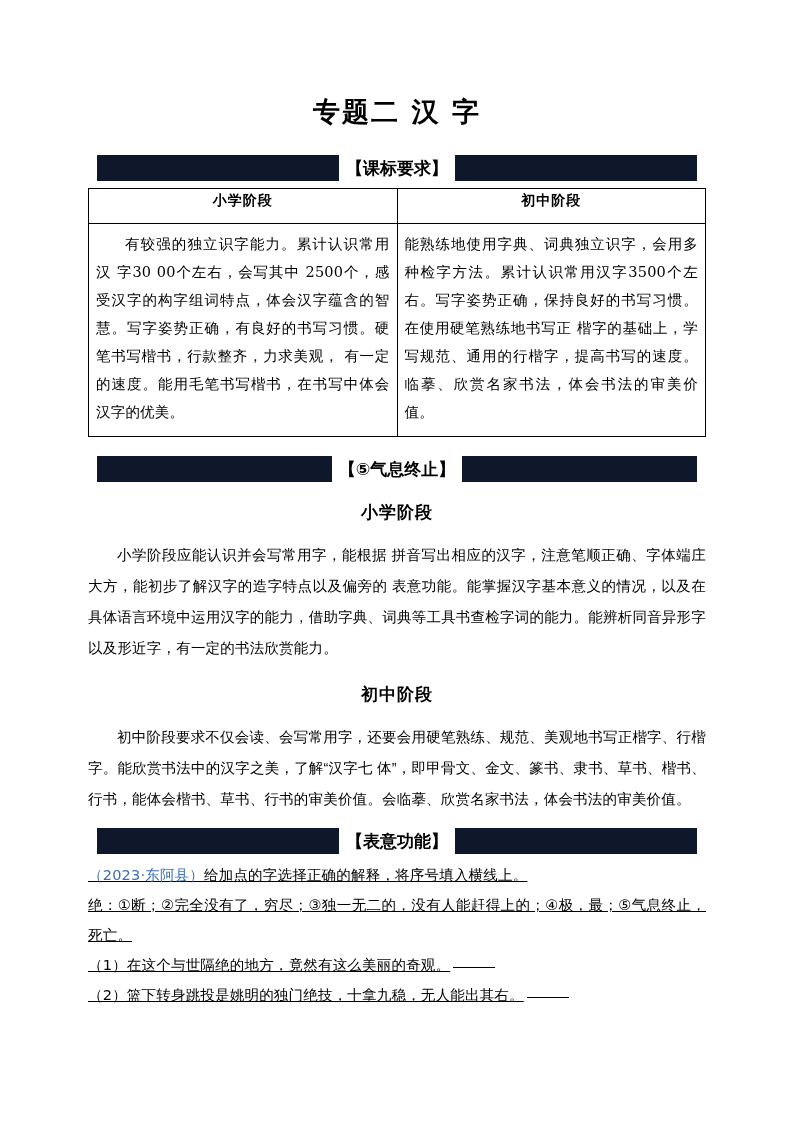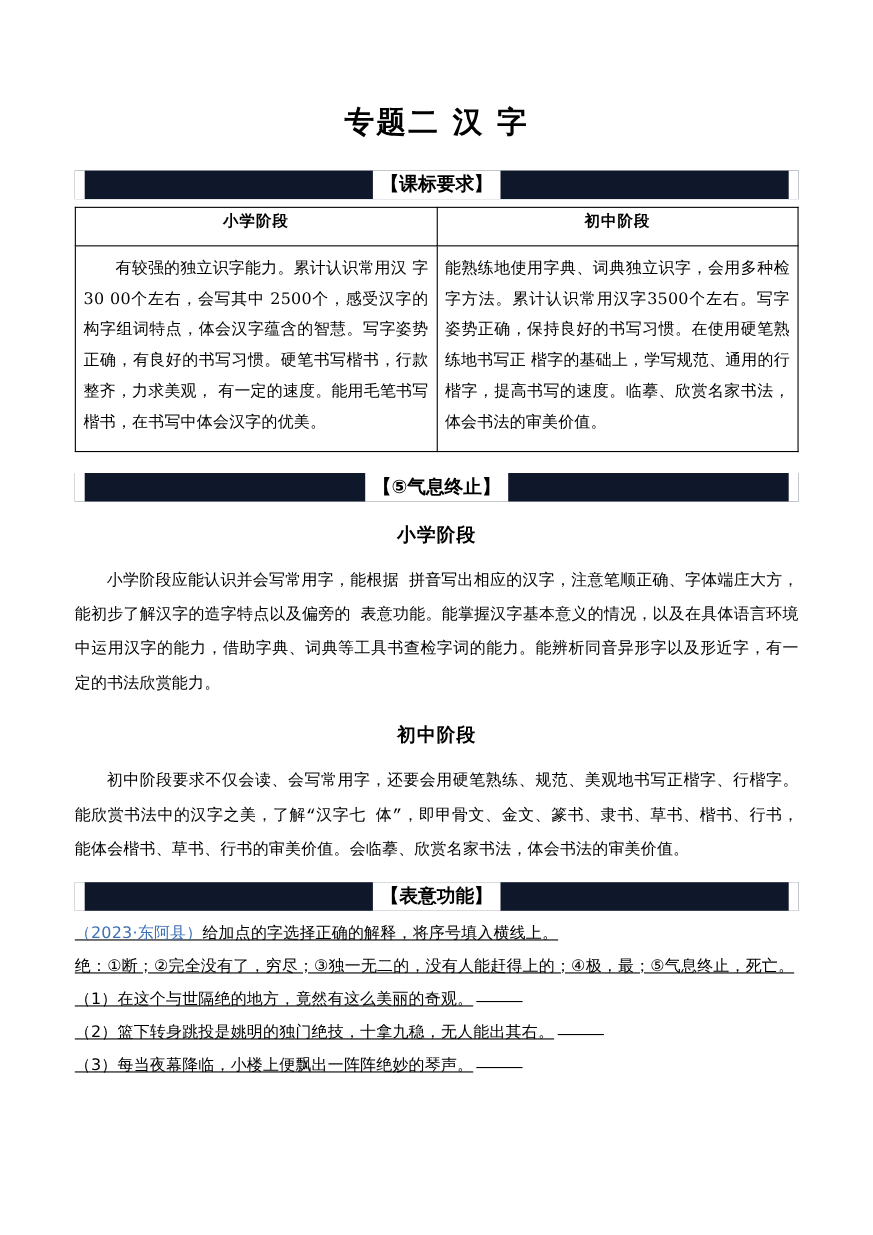--- a/index.html
+++ b/index.html
@@ -13,21 +13,21 @@
     font-family: "DejaVu Sans", "Liberation Sans", sans-serif;
     color: #000000;
     position: relative;
     overflow: hidden;
   }
   .page {
     position: relative;
     width: 794px;
     height: 1123px;
     box-sizing: border-box;
-    padding: 0 68px;
+    padding: 0 88px;
   }
 
   
   .doc-title {
     text-align: center;
     font-size: 27px;
     font-weight: bold;
     letter-spacing: 2px;
     margin: 0;
     padding-top: 97px;
@@ -102,21 +102,21 @@
   
   .sub-heading {
     text-align: center;
     font-size: 17px;
     font-weight: bold;
     font-family: "DejaVu Serif", "Liberation Serif", serif;
     letter-spacing: 1px;
     margin: 0;
   }
   .body-para {
-    font-family: Liberation Mono, monospace;
+    font-family: Liberation Sans, sans-serif;
     font-size: 14.5px;
     line-height: 31px;
     text-align: justify;
     text-indent: 2em;
     margin: 0;
     letter-spacing: 0.2px;
   }
 
   
   .q-line {
@@ -222,17 +222,14 @@
   <p class="q-line">绝：①断；②完全没有了，穷尽；③独一无二的，没有人能赶得上的；④极，最；⑤气息终止，死亡。</p>
 
   <p class="q-line">
     <span>（1）在这个与世隔绝的地方，竟然有这么美丽的奇观。</span><span class="blank"></span>
   </p>
 
   <p class="q-line">
     <span>（2）篮下转身跳投是姚明的独门绝技，十拿九稳，无人能出其右。</span><span class="blank"></span>
   </p>
 
-  <p class="q-line">
-    <span>（3）每当夜幕降临，小楼上便飘出一阵阵绝妙的琴声。</span><span class="blank"></span>
-  </p>
 
 </div>
 
 </body></html>

